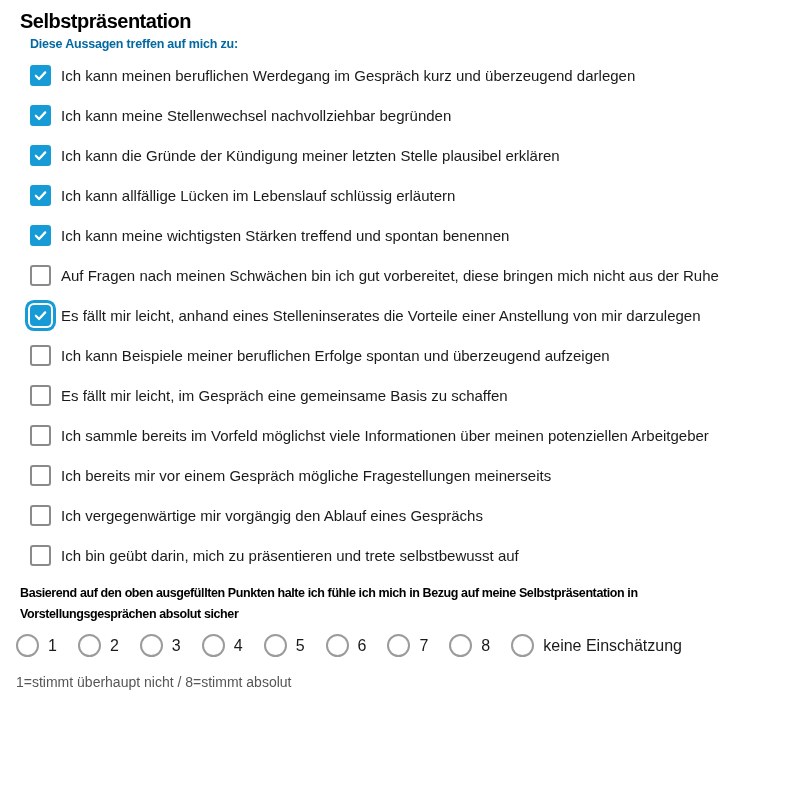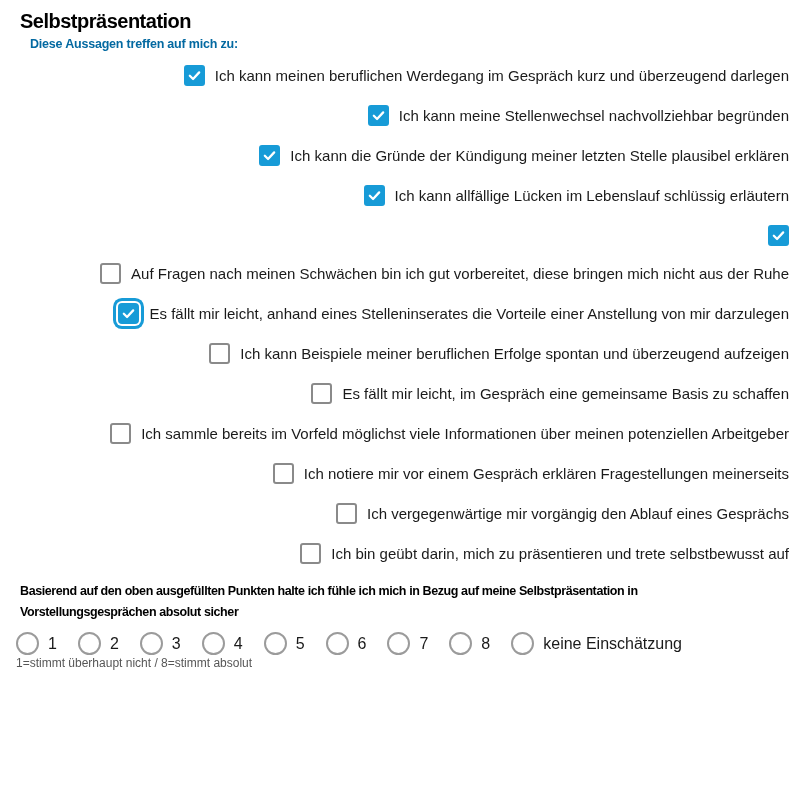--- a/index.html
+++ b/index.html
@@ -21,21 +21,20 @@
     font-weight: 700;
     letter-spacing: -0.2px;
     color: #0369a1;
   }
 
   .checklist { margin-left: 30px; }
   .check-row {
     display: flex;
     align-items: flex-start;
     margin-bottom: 15px;
-    justify-content: flex-end;
   }
   .checkbox {
     flex: none;
     width: 21px;
     height: 21px;
     margin-top: 2px;
     border-radius: 3px;
     background: #fff;
     border: 2px solid var(--cb-border);
     display: flex;
@@ -86,22 +85,22 @@
     border: 2px solid var(--radio-border);
     background: #fff;
   }
   .radio-label {
     margin-left: 9px;
     font-size: 16px;
     color: #1a1a1a;
     white-space: nowrap;
   }
   .rating-footnote {
-    margin: 1px 0 0 16px;
-    font-size: 12px;
+    margin: 17px 0 0 16px;
+    font-size: 14px;
     color: var(--footnote);
   }
 </style>
 </head>
 <body>
 
 <div class="page">
 
   <h1 class="page-title">Selbstpräsentation</h1>
   <div class="page-subtitle">Diese Aussagen treffen auf mich zu:</div>
@@ -142,20 +141,21 @@
     </span>
     <span class="check-label">Ich kann allfällige Lücken im Lebenslauf schlüssig erläutern</span>
   </div>
 
   <div class="check-row">
     <span class="checkbox checked">
       <svg viewBox="0 0 24 24">
         <path d="M4.5 12.5l5.2 5.2L19.5 7" fill="none" stroke="#ffffff" stroke-width="3.6" stroke-linecap="round" stroke-linejoin="round"></path>
       </svg>
     </span>
+    <span class="check-label">Ich kann meine wichtigsten Stärken treffend und spontan benennen</span>
   </div>
 
   <div class="check-row">
     <span class="checkbox">
       
     </span>
     <span class="check-label">Auf Fragen nach meinen Schwächen bin ich gut vorbereitet, diese bringen mich nicht aus der Ruhe</span>
   </div>
 
   <div class="check-row">
@@ -186,21 +186,21 @@
     <span class="checkbox">
       
     </span>
     <span class="check-label">Ich sammle bereits im Vorfeld möglichst viele Informationen über meinen potenziellen Arbeitgeber</span>
   </div>
 
   <div class="check-row">
     <span class="checkbox">
       
     </span>
-    <span class="check-label">Ich notiere mir vor einem Gespräch erklären Fragestellungen meinerseits</span>
+    <span class="check-label">Ich bereits mir vor einem Gespräch mögliche Fragestellungen meinerseits</span>
   </div>
 
   <div class="check-row">
     <span class="checkbox">
       
     </span>
     <span class="check-label">Ich vergegenwärtige mir vorgängig den Ablauf eines Gesprächs</span>
   </div>
 
   <div class="check-row">

